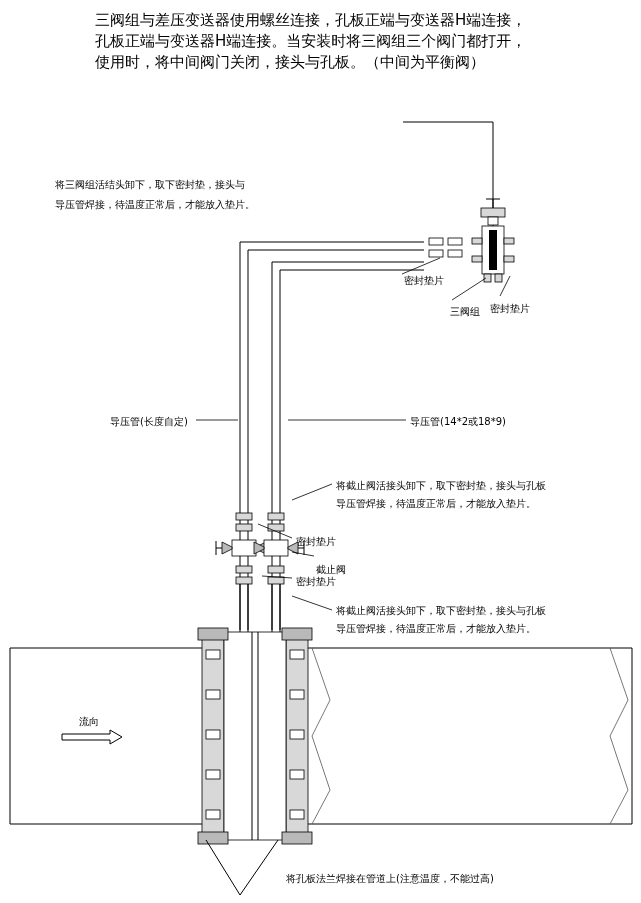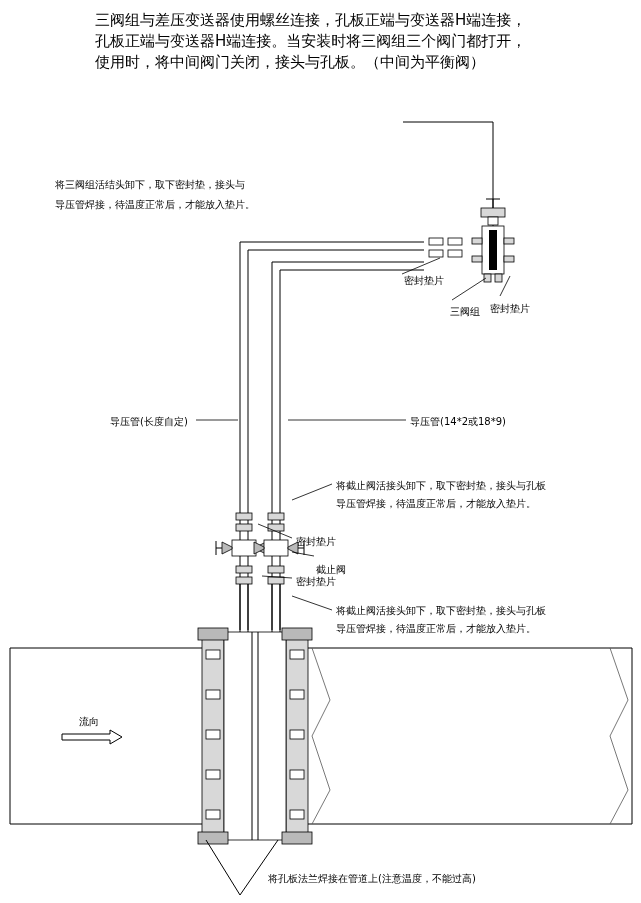--- a/index.html
+++ b/index.html
@@ -38,21 +38,21 @@
 
 <div class="txt" style="left:296px;top:533px;">密封垫片</div>
 <div class="txt" style="left:316px;top:549px;margin-top:12px;">截止阀</div>
 <div class="txt" style="left:296px;top:573px;">密封垫片</div>
 
 <div class="txt" style="left:336px;top:602px;">将截止阀活接头卸下，取下密封垫，接头与孔板</div>
 <div class="txt" style="left:336px;top:620px;">导压管焊接，待温度正常后，才能放入垫片。</div>
 
 <div class="txt" style="left:70px;top:713px;margin-left:9px;">流向</div>
 
-<div class="txt" style="left:268px;top:870px;">将孔板法兰焊接在管道上(注意温度，不能过高)</div>
+<div class="txt" style="left:286px;top:870px;">将孔板法兰焊接在管道上(注意温度，不能过高)</div>
 
 <svg width="641" height="903">
 
   <g>
     <path class="ln" d="M403 122 L493 122 L493 232"></path>
   </g>
 
   <g>
 
     <rect class="gray" x="481" y="208" width="24" height="9"></rect>

